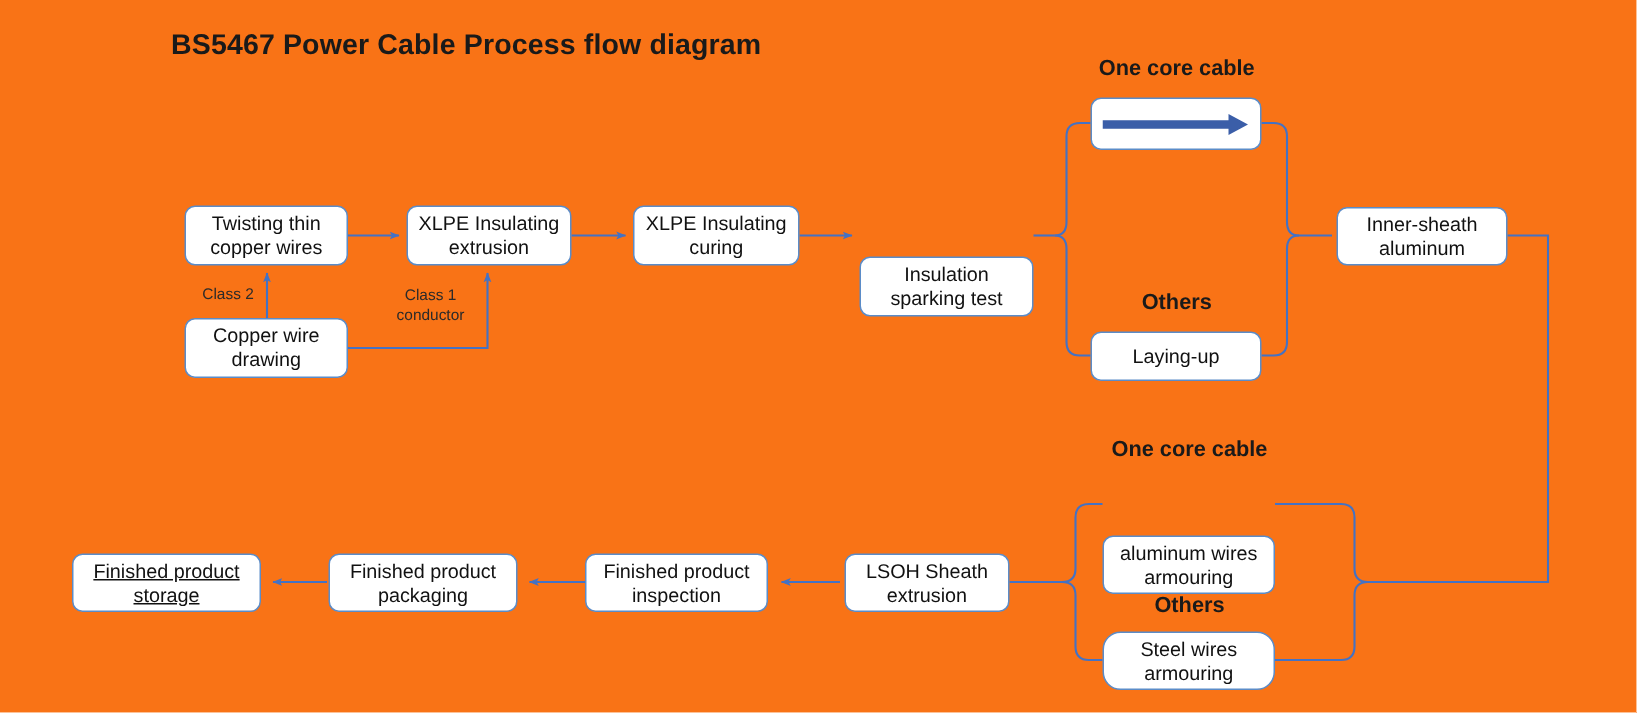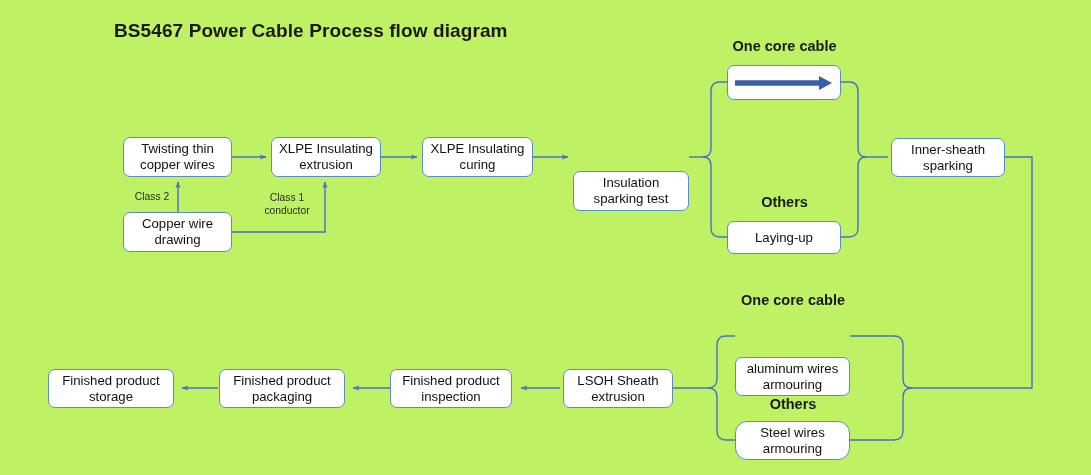--- a/index.html
+++ b/index.html
@@ -4,21 +4,21 @@
 <style>
   html, body {
     margin: 0;
     padding: 0;
     background: #ffffff;
   }
   #page {
     position: relative;
     width: 1091px;
     height: 475px;
-    background: #bef264;
+    background: #f97316;
     font-family: "Liberation Sans", sans-serif;
     overflow: hidden;
   }
   #wires {
     position: absolute;
     left: 0;
     top: 0;
     width: 1091px;
     height: 475px;
     pointer-events: none;
@@ -154,21 +154,21 @@
     </svg>
   </div>
 
   <div class="grouplabel" style="left:692px; top:194px; width:185px;">Others</div>
 
   <div class="node" style="left:727px; top:221px; width:114px; height:33px;">
     <span>Laying-up</span>
   </div>
 
   <div class="node" style="left:891px; top:138px; width:114px; height:39px;">
-    <span>Inner-sheath sparking</span>
+    <span>Inner-sheath aluminum</span>
   </div>
 
   <div class="grouplabel" style="left:700px; top:292px; width:186px;">One core cable</div>
 
   <div class="node" style="left:735px; top:317px; width:115px; height:39px;margin-top:40px;">
     <span>aluminum wires armouring</span>
   </div>
 
   <div class="grouplabel" style="left:700px; top:396px; width:186px;">Others</div>
 
@@ -181,17 +181,17 @@
   </div>
 
   <div class="node" style="left:563px; top:369px; width:110px; height:39px;">
     <span>LSOH Sheath extrusion</span>
   </div>
 
   <div class="node" style="left:219px; top:369px; width:126px; height:39px;">
     <span>Finished product packaging</span>
   </div>
 
-  <div class="node" style="left:48px; top:369px; width:126px; height:39px;">
+  <div class="node" style="left:48px; top:369px; width:126px; height:39px;text-decoration:underline;">
     <span>Finished product storage</span>
   </div>
 
 </div>
 
 </body></html>

